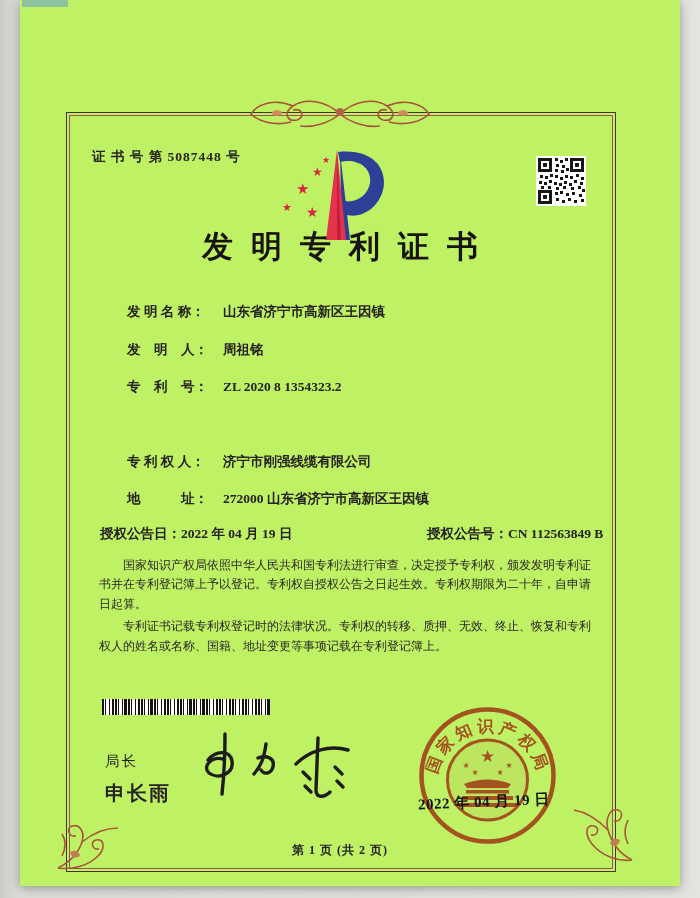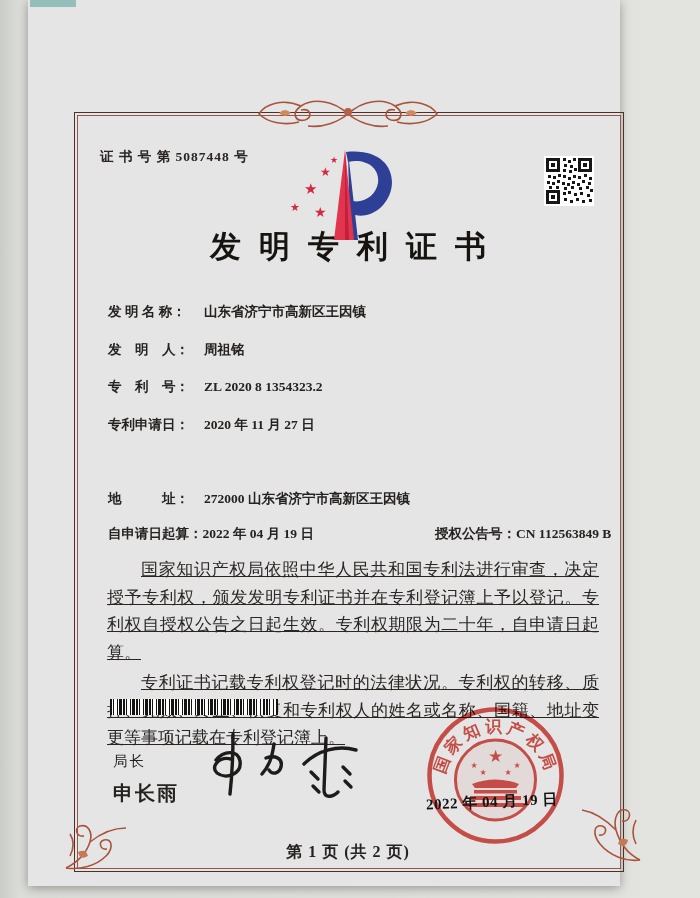--- a/index.html
+++ b/index.html
@@ -3,22 +3,22 @@
 <meta charset="utf-8">
 <style>
   html,body{margin:0;padding:0;}
   body{
     width:700px;height:898px;overflow:hidden;position:relative;
     background:linear-gradient(90deg,#c9ccc8 0,#dcded9 20px,#e3e4e0 100%);
     font-family:"Liberation Serif","DejaVu Serif",serif;
     color:#262220;
   }
   .page{
-    position:absolute;left:28px;top:0;width:592px;height:886px;
-    background:#e5e5e5;
+    position:absolute;left:20px;top:0;width:660px;height:886px;
+    background:#bef264;
     box-shadow:0 2px 10px rgba(60,55,50,.45);
   }
   .artifact{position:absolute;left:2px;top:0;width:46px;height:7px;background:#7fb5ad;opacity:.8;}
   
   .frame{
     position:absolute;left:46px;top:112px;width:548px;height:758px;
     border:1.5px solid #4a322c;
   }
   .frame-inner{
     position:absolute;left:2px;top:2px;right:2px;bottom:2px;
@@ -31,44 +31,44 @@
   }
   .logo{position:absolute;left:258px;top:150px;width:118px;height:92px;}
   .logo .star{position:absolute;color:#d4293f;line-height:1;}
   .qr{position:absolute;left:516px;top:156px;width:50px;height:50px;}
   .title{
     position:absolute;left:46px;top:226px;width:548px;text-align:center;
     font-size:31px;font-weight:700;letter-spacing:18px;padding-left:18px;
     box-sizing:border-box;color:#17130f;
   }
   .field-row{position:absolute;left:80px;font-size:13.5px;font-weight:600;white-space:nowrap;}
-  .field-row .flabel{display:inline-block;min-width:96px;}
+  .field-row .flabel{display:inline-block;min-width:96px;margin-left:27px;}
   .grant-no{position:absolute;left:327px;top:0;}
   .paras{
     position:absolute;left:79px;top:556px;width:492px;
-    font-size:17px;line-height:1.62;text-align:justify;color:#2b2623;text-decoration:underline;
+    font-size:12px;line-height:1.62;text-align:justify;color:#2b2623;
   }
   .paras p{margin:0 0 3px 0;text-indent:2em;font-weight:500;}
   .barcode{
     position:absolute;left:82px;top:699px;width:168px;height:16px;
     background:repeating-linear-gradient(90deg,
       #131313 0 2px,#fdfcf8 2px 3px,#131313 3px 4px,#fdfcf8 4px 7px,
       #131313 7px 8px,#fdfcf8 8px 9.5px,#131313 9.5px 12px,#fdfcf8 12px 13px);
   }
   .sig-title{position:absolute;left:85px;top:752px;font-size:14.5px;font-weight:400;letter-spacing:2px;}
   .sig-name{position:absolute;left:85px;top:780px;font-size:20px;font-weight:700;letter-spacing:2px;}
   .sig-hand{position:absolute;left:158px;top:728px;width:200px;height:88px;}
   .seal{position:absolute;left:380px;top:688px;width:175px;height:175px;mix-blend-mode:multiply;}
   .seal-date{
     position:absolute;left:398px;top:792px;width:160px;font-size:15px;font-weight:700;
     color:#141414;letter-spacing:.5px;transform:rotate(-2.5deg);white-space:nowrap;
   }
   .footer{
     position:absolute;left:46px;top:842px;width:548px;text-align:center;
-    font-size:16px;font-weight:600;letter-spacing:1px;
+    font-size:12px;font-weight:600;letter-spacing:1px;
   }
 </style>
 </head>
 <body>
 
 <div class="page">
 
   <div class="artifact"></div>
 
   <div class="frame">
@@ -156,29 +156,29 @@
 
   <div class="field-row" style="top:303px;">
     <span class="flabel">发 明 名 称：</span><span>山东省济宁市高新区王因镇</span>
   </div>
   <div class="field-row" style="top:341px;">
     <span class="flabel">发　明　人：</span><span>周祖铭</span>
   </div>
   <div class="field-row" style="top:378px;">
     <span class="flabel">专　利　号：</span><span>ZL 2020 8 1354323.2</span>
   </div>
-  <div class="field-row" style="top:416px;">
-    <span class="flabel">专利申请日：</span><span>2020 年 11 月 27 日</span>
+  <div class="field-row" style="top:453px;">
+    <span class="flabel">专 利 权 人：</span><span>济宁市刚强线缆有限公司</span>
   </div>
   <div class="field-row" style="top:490px;">
     <span class="flabel">地　　　址：</span><span>272000 山东省济宁市高新区王因镇</span>
   </div>
 
   <div class="field-row" style="top:525px;width:500px;">
-    <span>自申请日起算：</span><span>2022 年 04 月 19 日</span>
+    <span>授权公告日：</span><span>2022 年 04 月 19 日</span>
     <span class="grant-no">
       <span>授权公告号：</span><span>CN 112563849 B</span>
     </span>
   </div>
 
   <div class="paras">
     <p>国家知识产权局依照中华人民共和国专利法进行审查，决定授予专利权，颁发发明专利证书并在专利登记簿上予以登记。专利权自授权公告之日起生效。专利权期限为二十年，自申请日起算。</p>
     <p>专利证书记载专利权登记时的法律状况。专利权的转移、质押、无效、终止、恢复和专利权人的姓名或名称、国籍、地址变更等事项记载在专利登记簿上。</p>
   </div>
 

